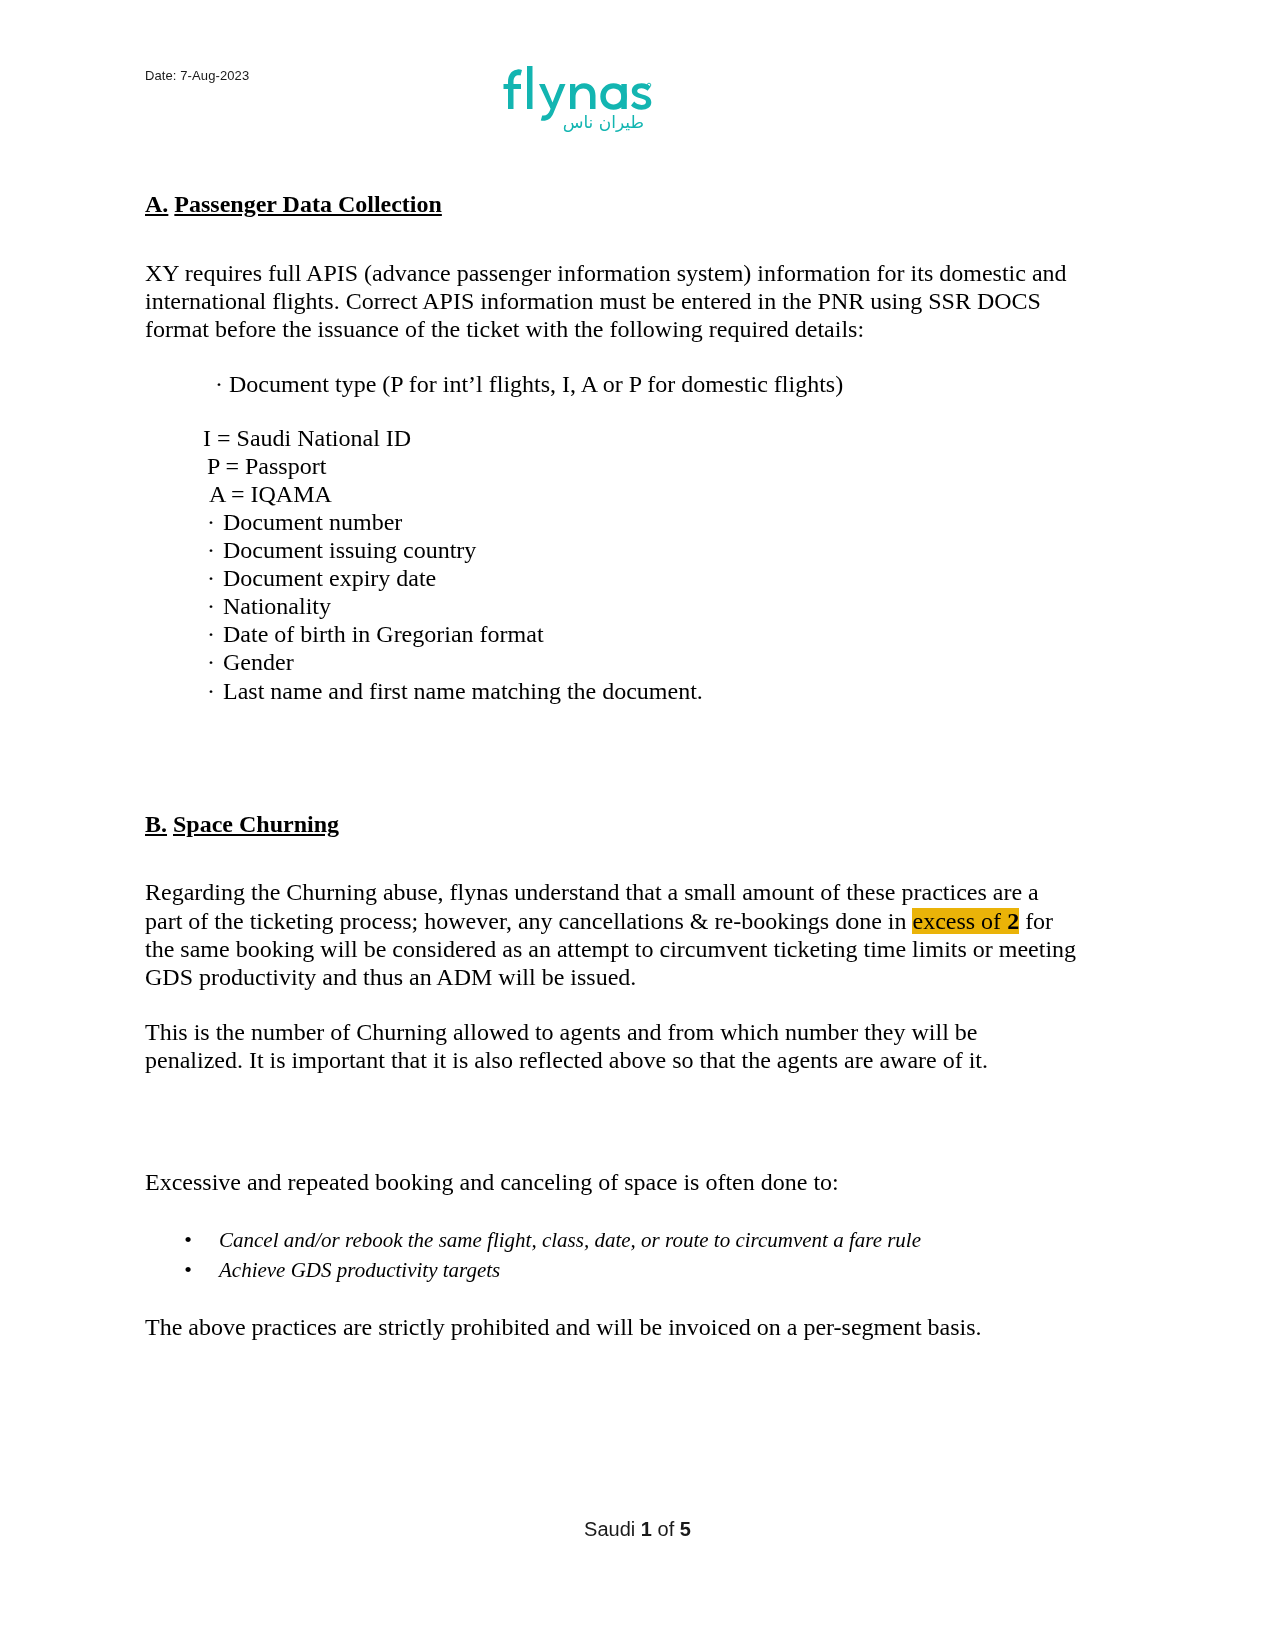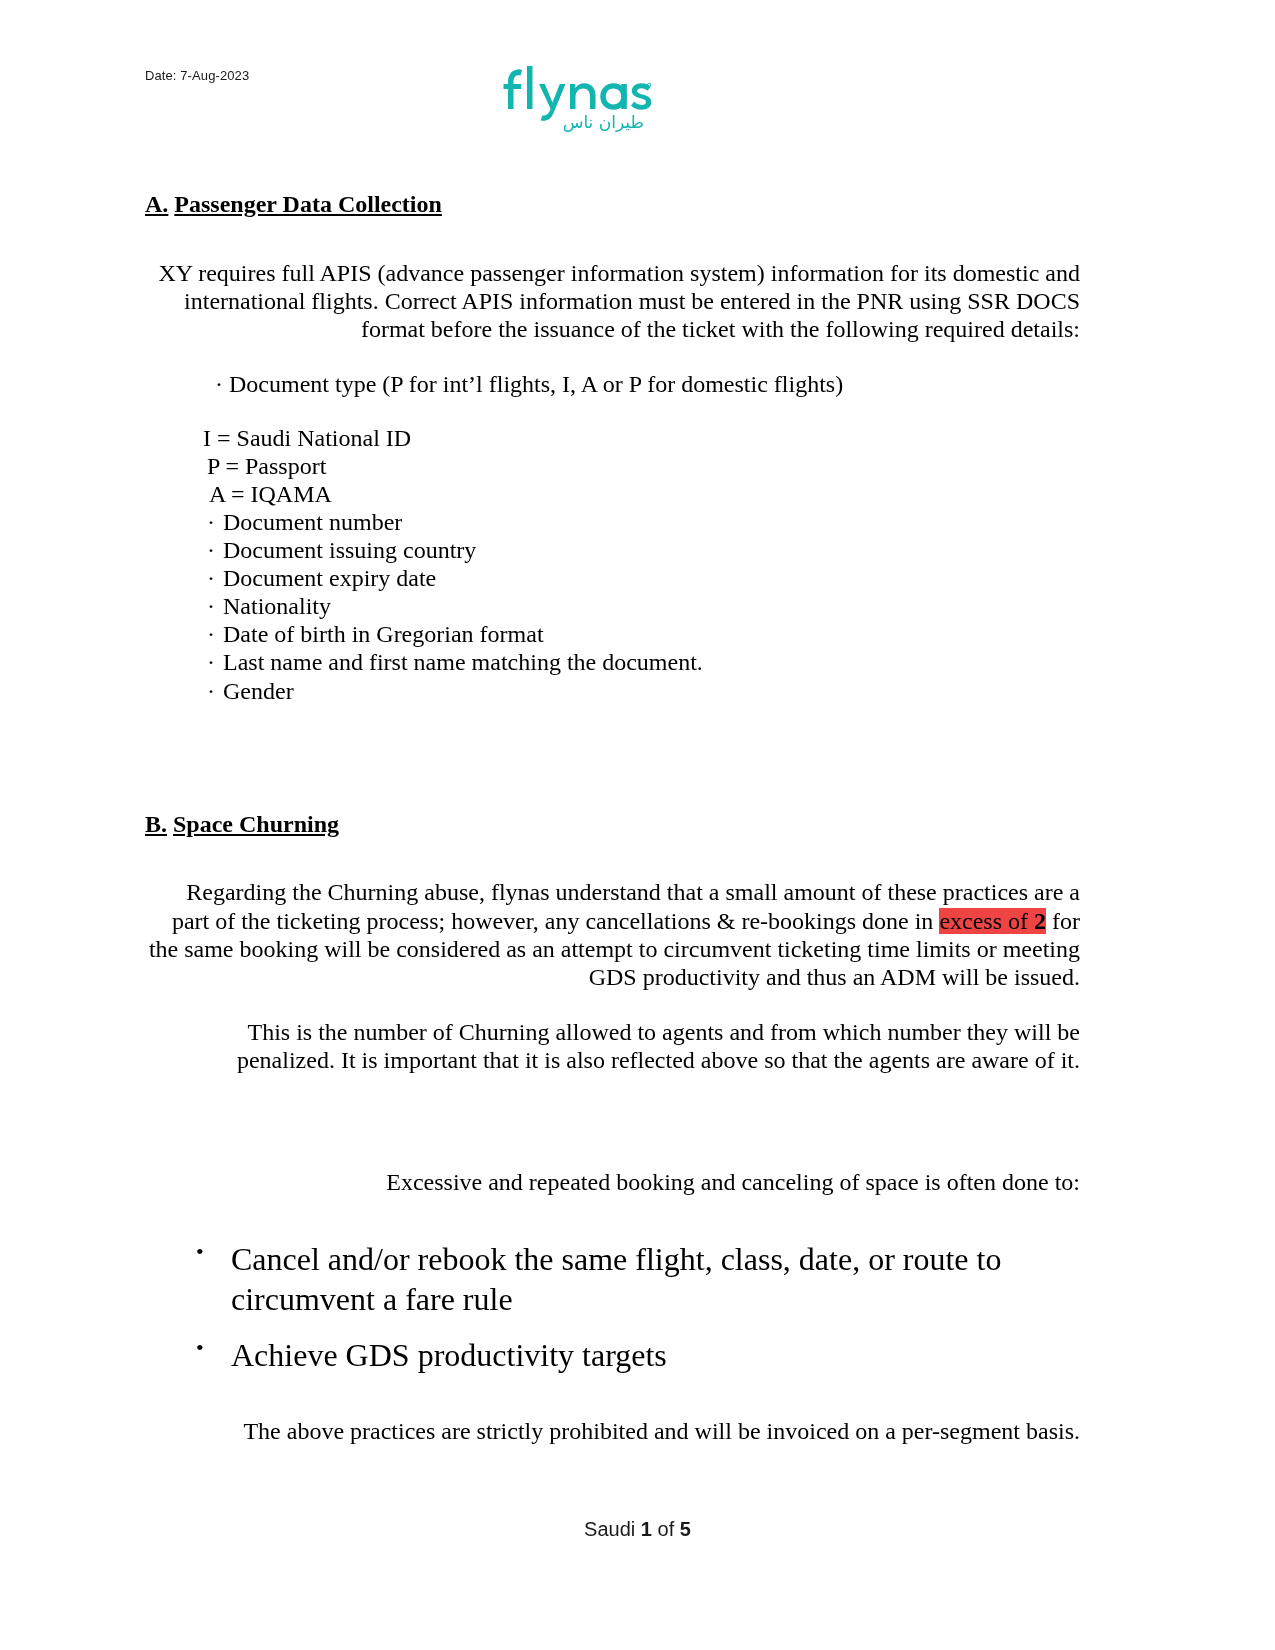--- a/index.html
+++ b/index.html
@@ -86,25 +86,25 @@
     text-decoration: underline;
     text-underline-offset: 2px;
   }
   .section-heading .gap { text-decoration: none; }
 
   .para {
     margin: 0;
     padding: 0;
     font-size: 24px;
     line-height: 1.18;
-    text-align: right;
+    text-align: left;
   }
 
   .hl {
-    background: #ef4444;
+    background: #eab308;
   }
   .hl b { font-weight: bold; }
 
   
   .dot-list {
     margin: 0;
     padding: 0;
     list-style: none;
   }
   .dot-list li {
@@ -127,24 +127,25 @@
   }
 
   
   .round-list {
     margin: 0;
     padding: 0;
     list-style: none;
   }
   .round-list li {
     position: relative;
-    margin: 16px;
+    margin: 4px;
     padding-left: 70px;
     line-height: 1.25;
-    font-size: 32px;
+    font-size: 21px;
+    font-style: italic;
   }
   .round-list li::before {
     content: "\2022";
     position: absolute;
     left: 35px;
     top: -1px;
     font-size: 22px;
   }
 
   
@@ -240,24 +241,24 @@
       <li>
         <span class="mdot">·</span><span>Document expiry date</span>
       </li>
       <li>
         <span class="mdot">·</span><span>Nationality</span>
       </li>
       <li>
         <span class="mdot">·</span><span>Date of birth in Gregorian format</span>
       </li>
       <li>
+        <span class="mdot">·</span><span>Gender</span>
+      </li>
+      <li>
         <span class="mdot">·</span><span>Last name and first name matching the document.</span>
-      </li>
-      <li>
-        <span class="mdot">·</span><span>Gender</span>
       </li>
     </ul>
 
     <div style="height:105px;"></div>
 
     <div class="section-heading">
       <span class="letter">B.</span><span class="gap"> </span><span class="name">Space Churning</span>
     </div>
 
     <div class="spacer-lg"></div>

